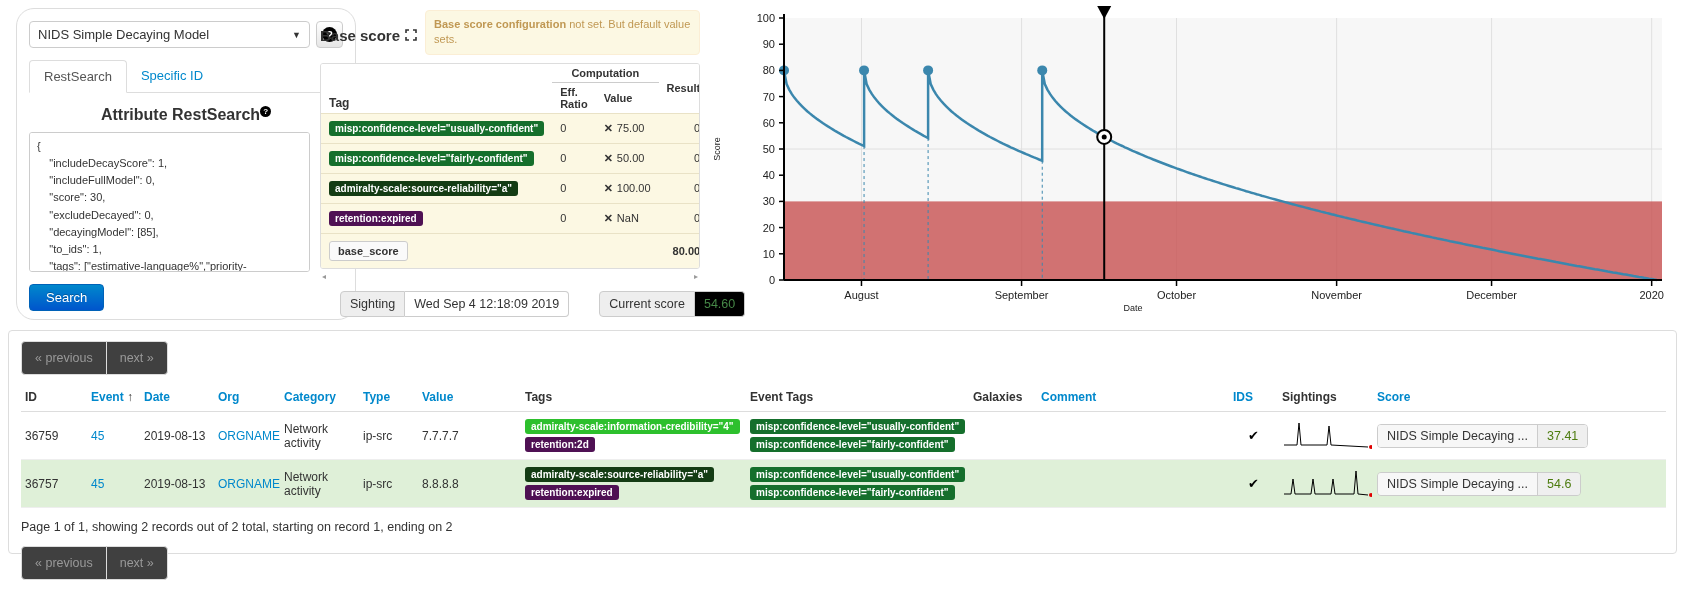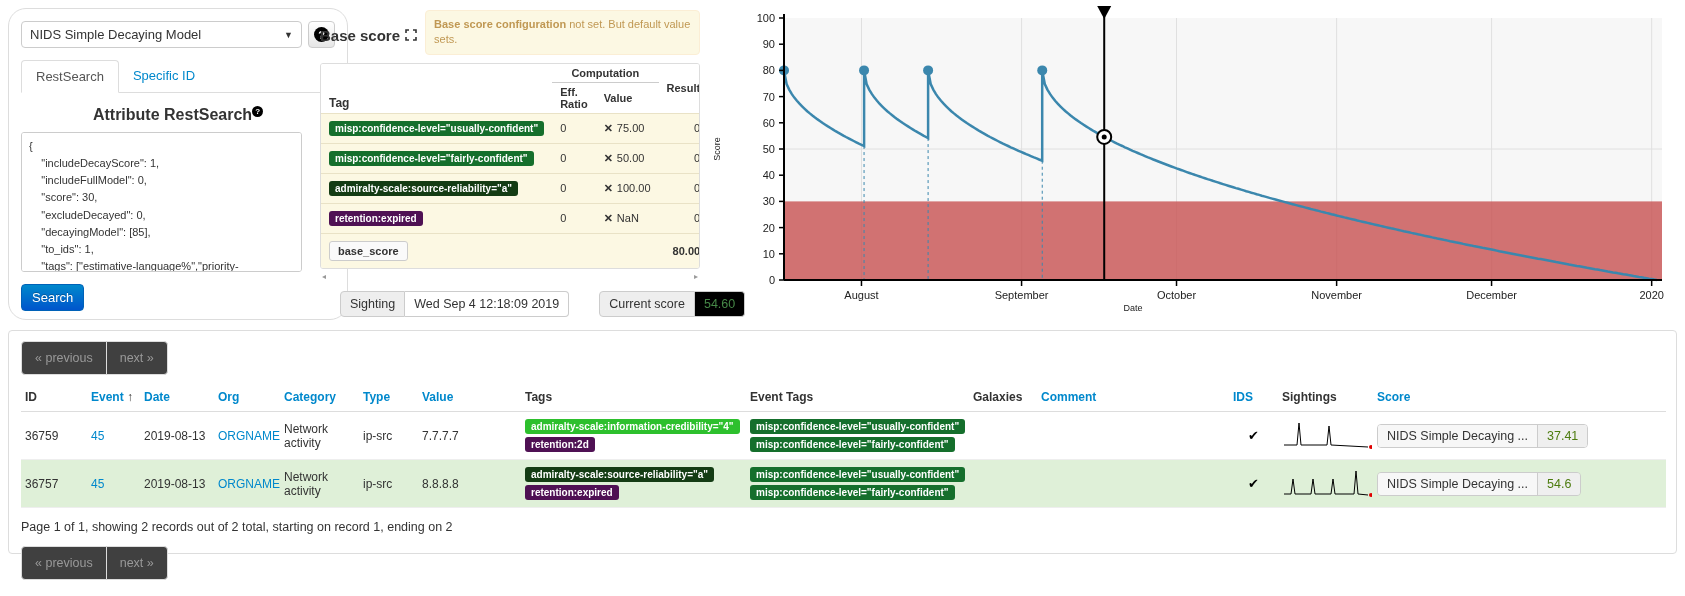--- a/index.html
+++ b/index.html
@@ -3,38 +3,38 @@
 <meta charset="utf-8">
 <style>
   * { box-sizing: border-box; margin: 0; padding: 0; }
   html,body { background:#fff; }
   body { font-family:"Liberation Sans", sans-serif; font-size:12px; color:#333; }
   .page { position:relative; width:1685px; height:596px; overflow:hidden; background:#fff; }
 
   .panel { background:#fff; border:1px solid #ddd; border-radius:4px; }
 
   
-  .left-panel { position:absolute; left:8px; top:8px; width:340px; height:312px;border-radius:18px; }
+  .left-panel { position:absolute; left:16px; top:8px; width:340px; height:312px;border-radius:18px; }
   .model-row { display:flex; align-items:center; gap:6px; margin:12px 12px 0 12px; }
   .select-box { flex:1; display:flex; align-items:center; justify-content:space-between;
     border:1px solid #ccc; border-radius:4px; background:#fff; padding:4px 8px; height:27px; font-size:13px; color:#333; cursor:pointer; }
   .select-box .caret { font-size:9px; color:#333; }
   .help-btn { width:27px; height:27px; border:1px solid #ccc; border-radius:4px;
     background:linear-gradient(#fff,#e6e6e6); display:flex; align-items:center; justify-content:center; cursor:pointer; }
   .qcircle { display:inline-flex; width:15px; height:15px; border-radius:50%; background:#000; color:#fff;
     font-size:11px; font-weight:bold; align-items:center; justify-content:center; }
   .qcircle.small { width:11px; height:11px; font-size:8px; vertical-align:super; }
   .tabs { display:flex; margin:12px 0 0 12px; border-bottom:1px solid #ddd; padding-right:12px; }
   .tab { padding:8px 14px; font-size:13px; margin-bottom:-1px; cursor:pointer; }
   .tab.active { background:#fff; border:1px solid #ddd; border-bottom-color:#fff; border-radius:4px 4px 0 0; color:#555; }
   .tab.inactive { color:#08c; }
   .rs-heading { font-size:16px; font-weight:bold; color:#333; margin:13px 12px 8px 12px;text-align:center; }
   .query-area { display:block; width:281px; height:140px; margin:0 12px; border:1px solid #ccc; border-radius:3px;
     padding:5px 7px; font-family:"Liberation Sans", sans-serif; font-size:11px; color:#333; resize:none; overflow-y:scroll; line-height:1.55; }
-  .btn-primary { margin:12px; padding:5px 10px; background:linear-gradient(#0088cc,#0055cc); color:#fff; border:1px solid #0062b8;
+  .btn-primary { margin:12px; padding:5px 16px; background:linear-gradient(#0088cc,#0055cc); color:#fff; border:1px solid #0062b8;
     border-radius:4px; font-size:13px; cursor:pointer; text-shadow:0 -1px 0 rgba(0,0,0,.25); }
 
   
   .mid-panel { position:absolute; left:320px; top:10px; width:380px; height:312px; }
   .mid-head { display:flex; align-items:center; gap:8px; }
   .bs-title { font-size:15px; font-weight:bold; white-space:nowrap; padding-top:6px; display:flex; align-items:center; gap:5px; }
   .alert-warn { flex:1; background:#fcf8e3; border:1px solid #fbeed5; border-radius:4px; color:#c09853;
     font-size:11px; padding:6px 8px; line-height:1.4; }
   .alert-warn b { font-weight:bold; }
   .bs-table-wrap { margin-top:8px; border:1px solid #ddd; border-radius:3px; overflow:hidden; }

